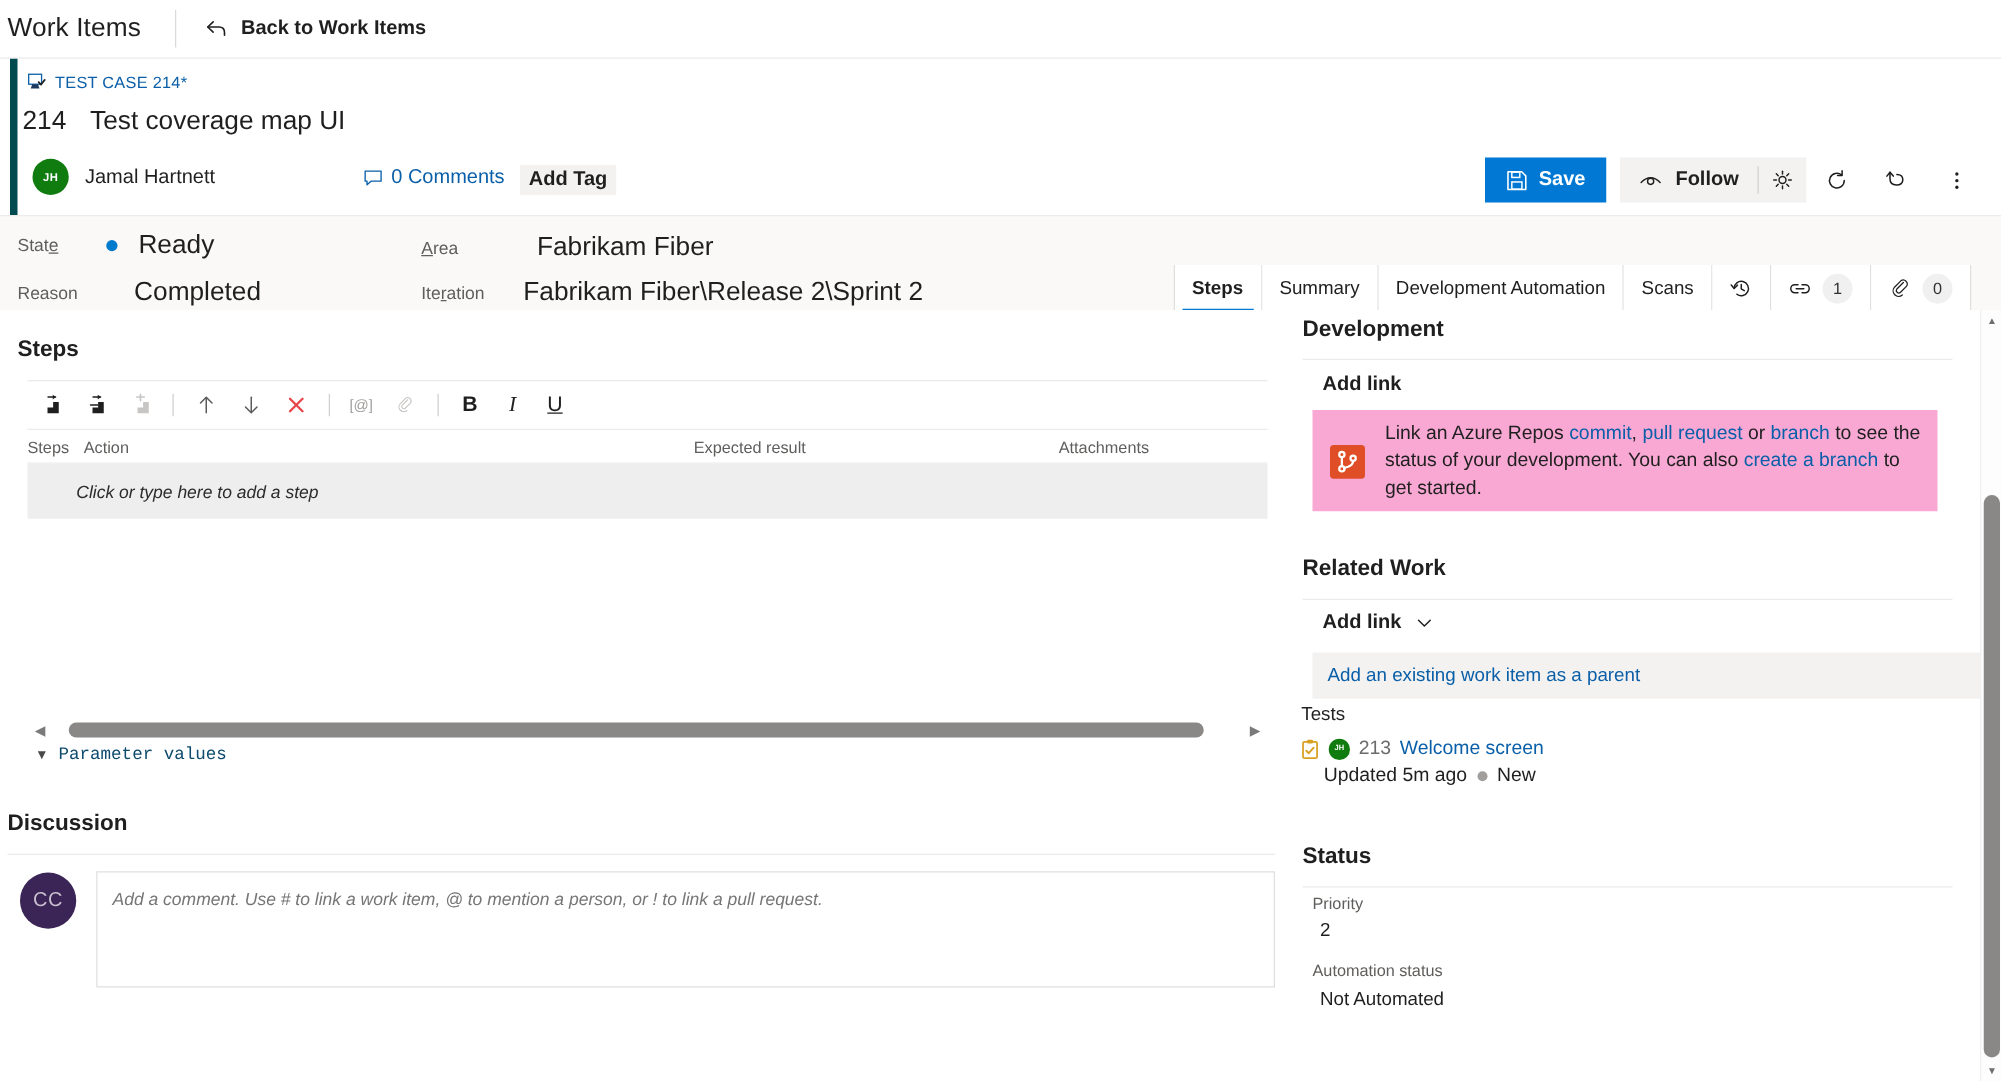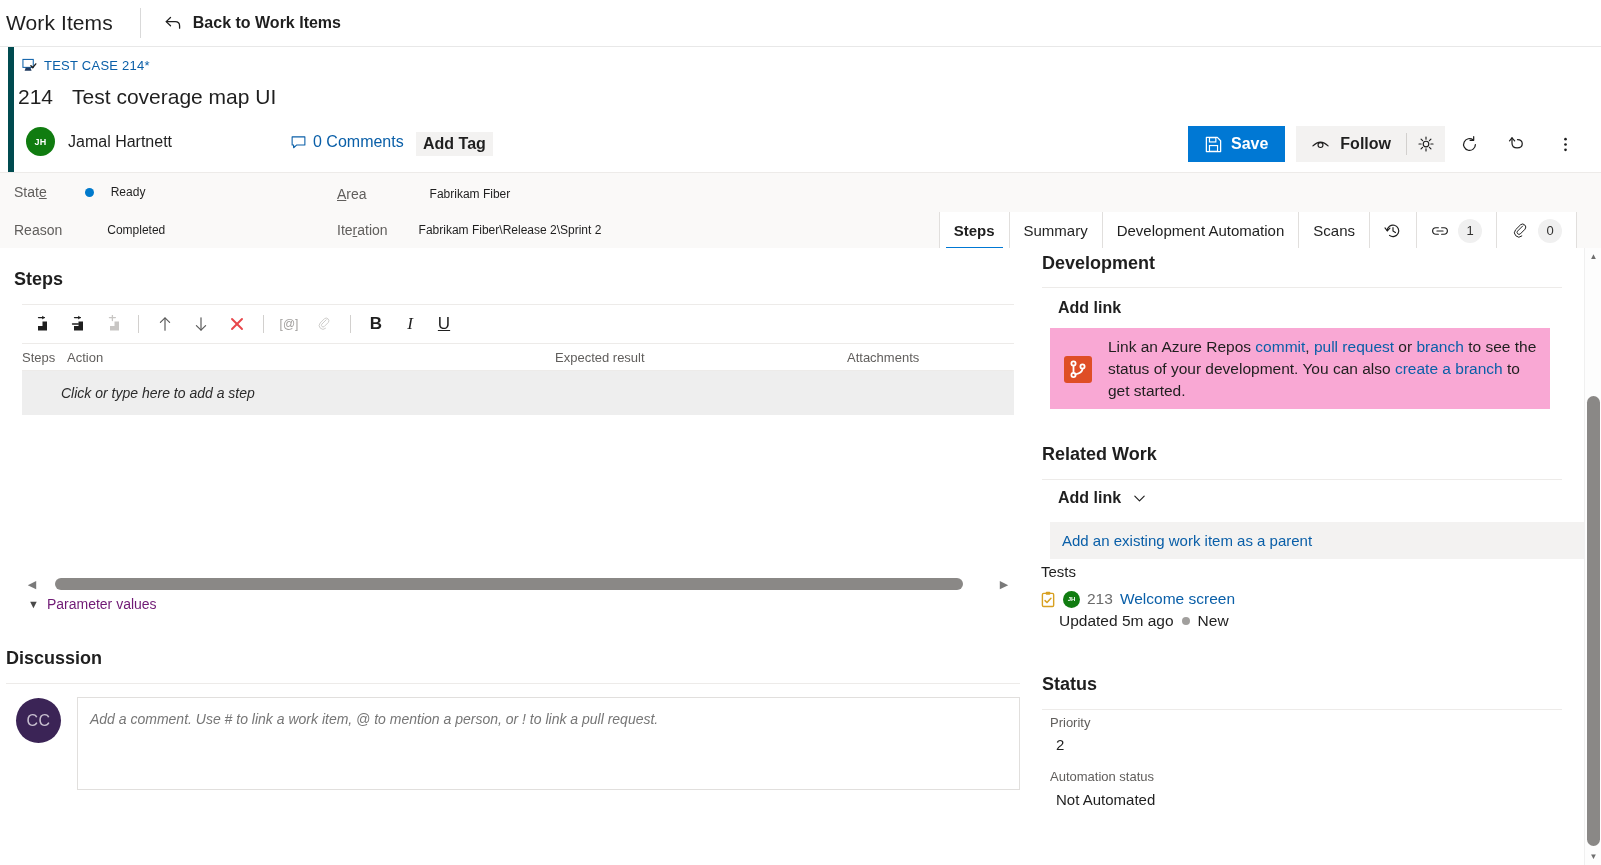--- a/index.html
+++ b/index.html
@@ -111,21 +111,21 @@
   .icon-btn svg { width: 19px; height: 19px; display:block; }
 
   
   .field-strip {
     position: absolute; left: 0; top: 172px; width: 1601px; height: 76px;
     background: #faf9f8; border-top: 1px solid #edebe9;
   }
   .fld { position: absolute; display: flex; align-items: center; }
   .fld-label { font-size: 14px; color: #605e5c; }
   .fld-label u { text-decoration: underline; }
-  .fld-value { font-size: 12px; color: #1f1f1f; }
+  .fld-value { font-size: 21px; color: #1f1f1f; }
   .state-dot {
     width: 9px; height: 9px; border-radius: 50%; background: #007acc;
     display: inline-block;
   }
 
   
   .tabstrip {
     position: absolute; right: 24px; top: 212px;
     display: flex; align-items: stretch; height: 37px;
     border-left: 1px solid #e1dfdd;
@@ -203,21 +203,21 @@
   .hs-thumb {
     position: absolute; left: 14px; top: 0; width: 908px; height: 12px;
     background: #8a8886; border-radius: 6px; cursor: pointer;
   }
 
   .param-values {
     position: absolute; left: 28px; top: 348px;
     display: flex; align-items: center; gap: 8px; cursor: pointer;
   }
   .param-values .chev { font-size: 11px; color: #4a4a4a; }
-  .param-values span.lbl { font-size: 14px; color: #701a75; }
+  .param-values span.lbl { font-size: 14px; color: #0c4a6e; font-family: Liberation Mono, monospace; }
 
   .disc-title { position: absolute; left: 6px; top: 400px; }
   .disc-hr { position: absolute; left: 6px; top: 435px; width: 1014px; }
   .disc-avatar {
     position: absolute; left: 16px; top: 450px;
     width: 45px; height: 45px; border-radius: 50%;
     background: #3b2456; color: #c8c0d0;
     display: flex; align-items: center; justify-content: center;
     font-size: 16px; letter-spacing: .5px;
   }

